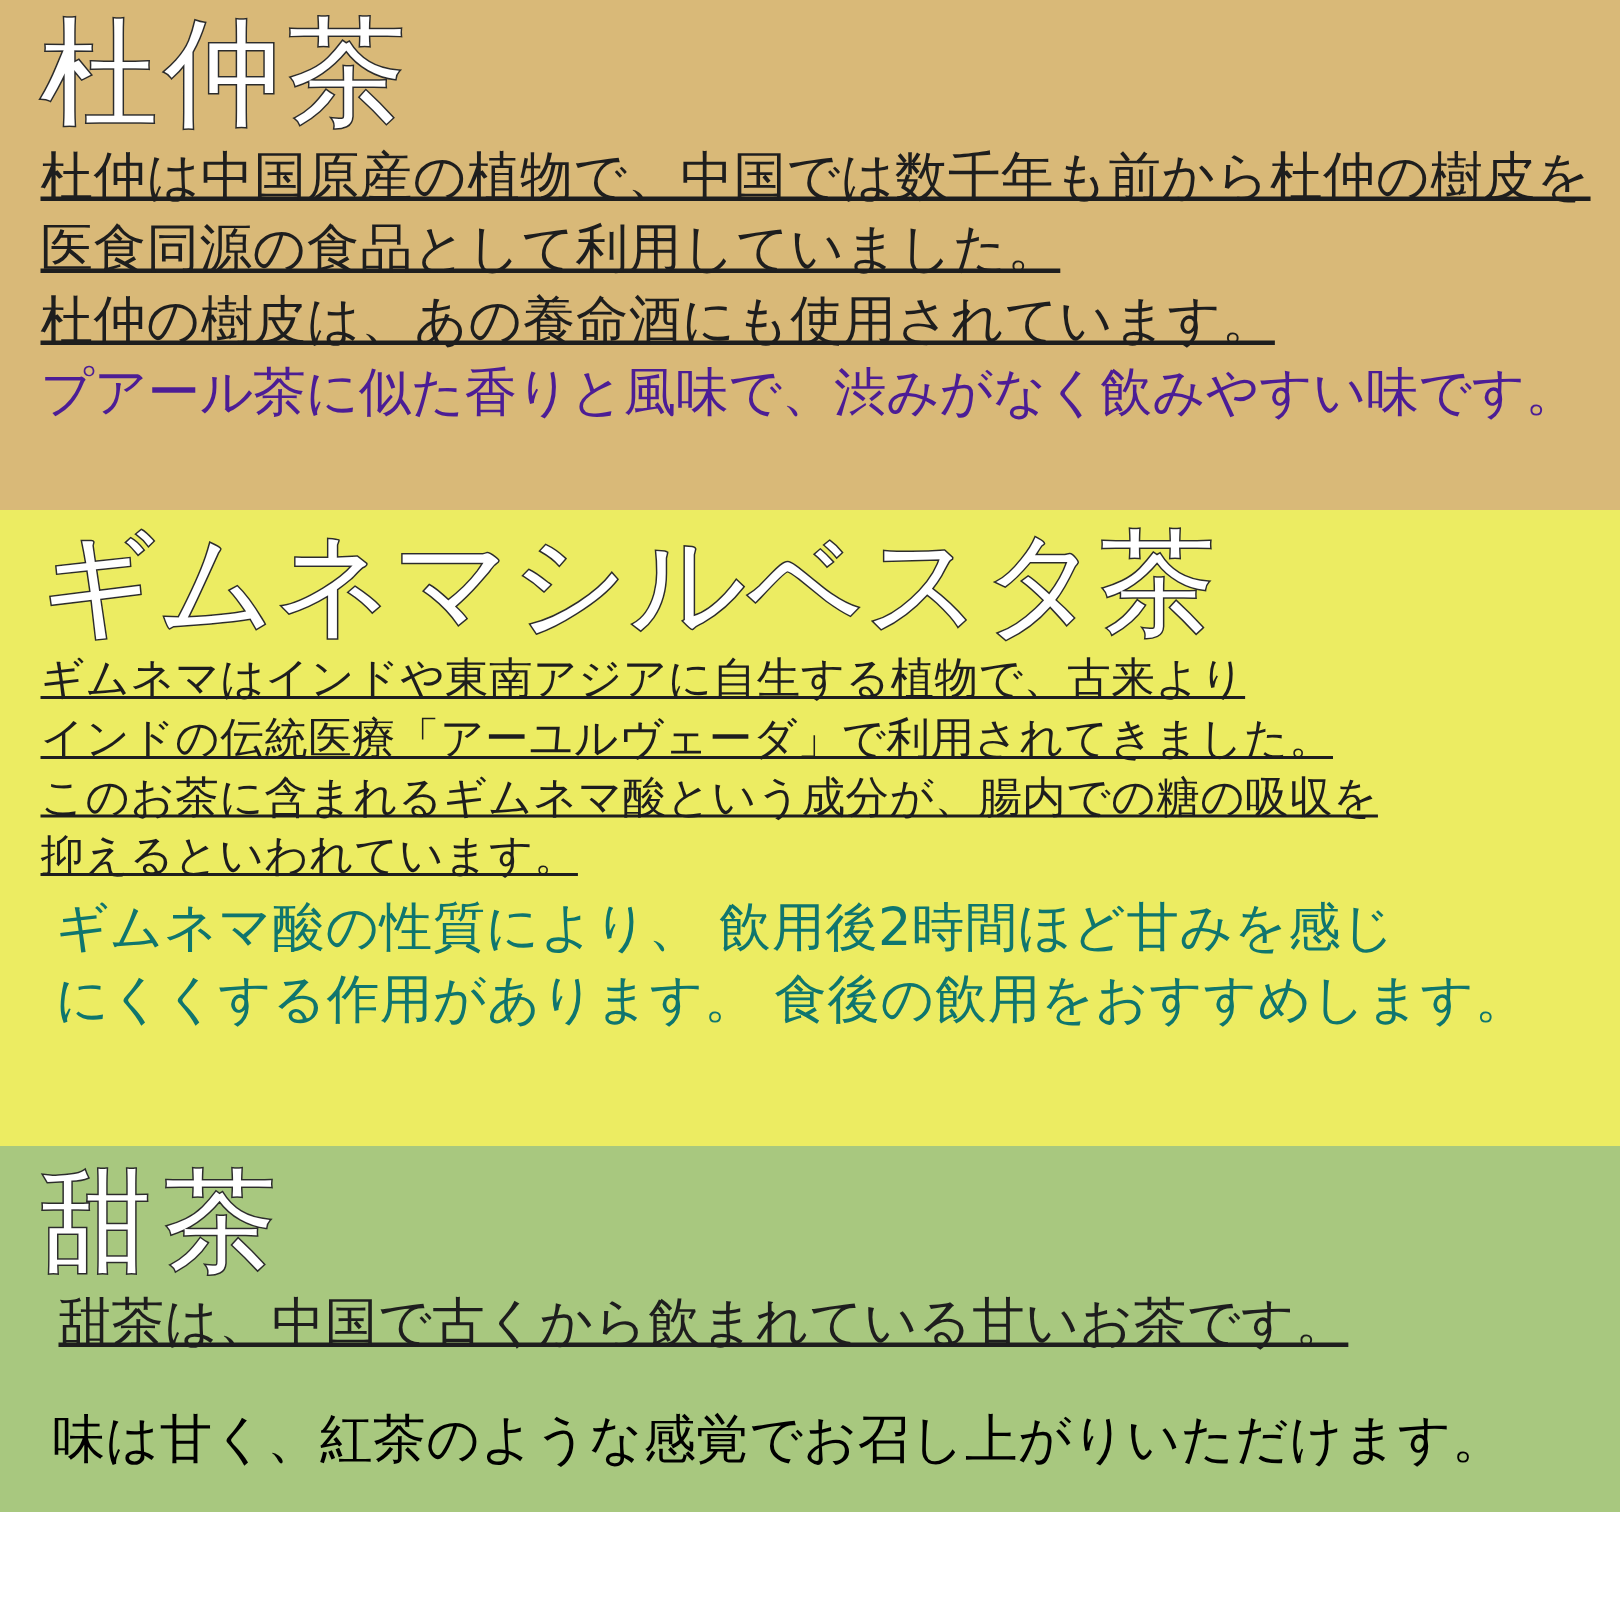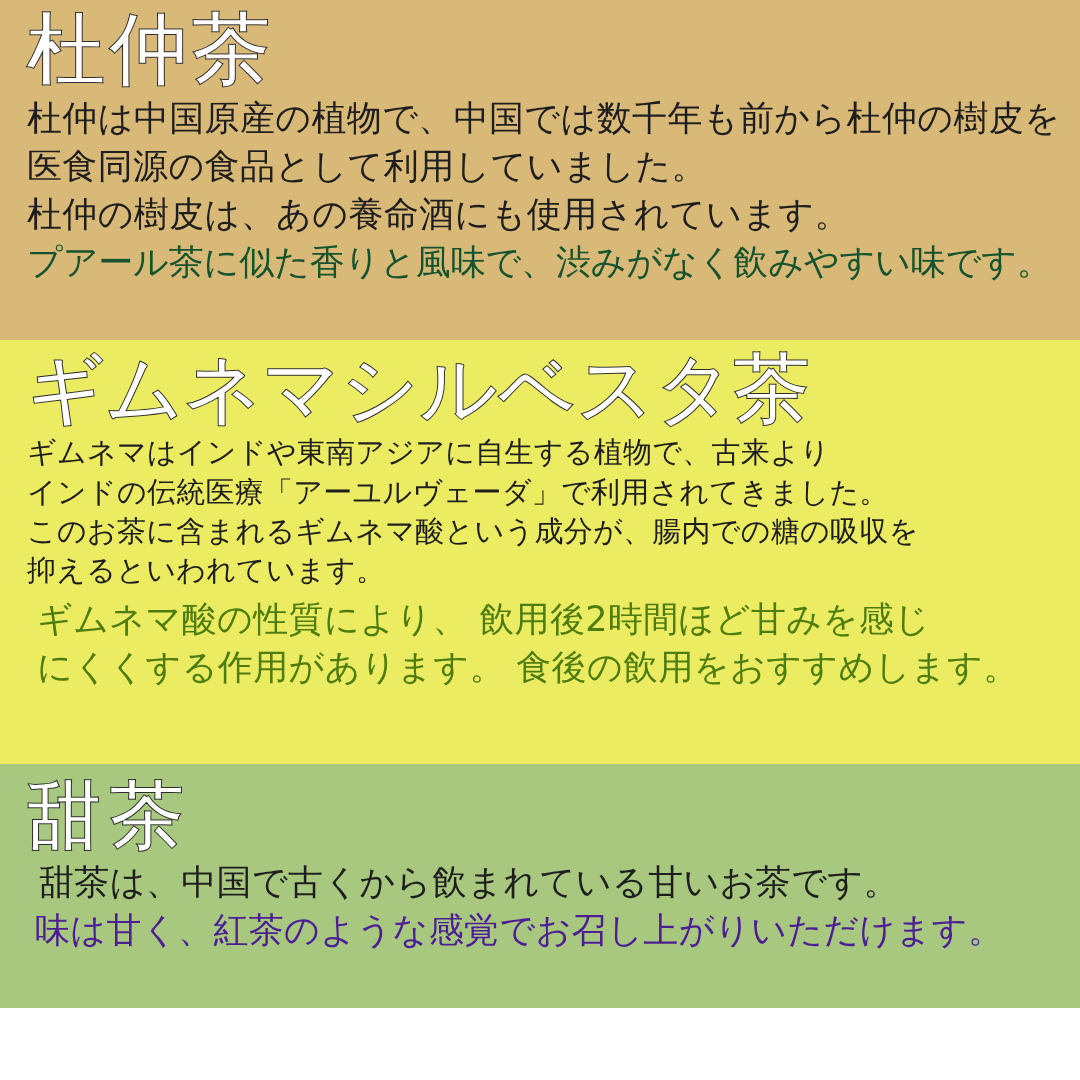--- a/index.html
+++ b/index.html
@@ -51,42 +51,44 @@
   .sec-yellow .heading {
     font-size: 76px;
     letter-spacing: 0.01em;
   }
   .body-line {
     font-size: 35px;
     line-height: 1.36;
     color: #1e1e1e;
     white-space: nowrap;
     letter-spacing: 0.01em;
+    text-decoration: underline;
   }
   .accent-line {
     font-size: 35px;
     line-height: 1.38;
     color: #e8712f;
     white-space: nowrap;
     letter-spacing: 0.01em;
   }
   .sec-tan .accent-line {
-    color: #14532d;
+    color: #4c1d95;
     letter-spacing: -0.005em;
   }
   .sec-yellow .accent-line {
-    color: #4d7c0f;
+    color: #0f766e;
     padding-left: 10px;
   }
   .sec-green .body-line {
     padding-left: 12px;
   }
   .sec-green .accent-line {
-    color: #4c1d95;
+    color: #000000;
     padding-left: 8px;
+    margin-top: 30px;
   }
   .sec-green .heading {
     font-size: 74px;
     letter-spacing: 0.12em;
     margin-top: 4px;
   }
   .sec-yellow .body-line {
     font-size: 29px;
   }
   .spacer-sm { height: 4px; }

